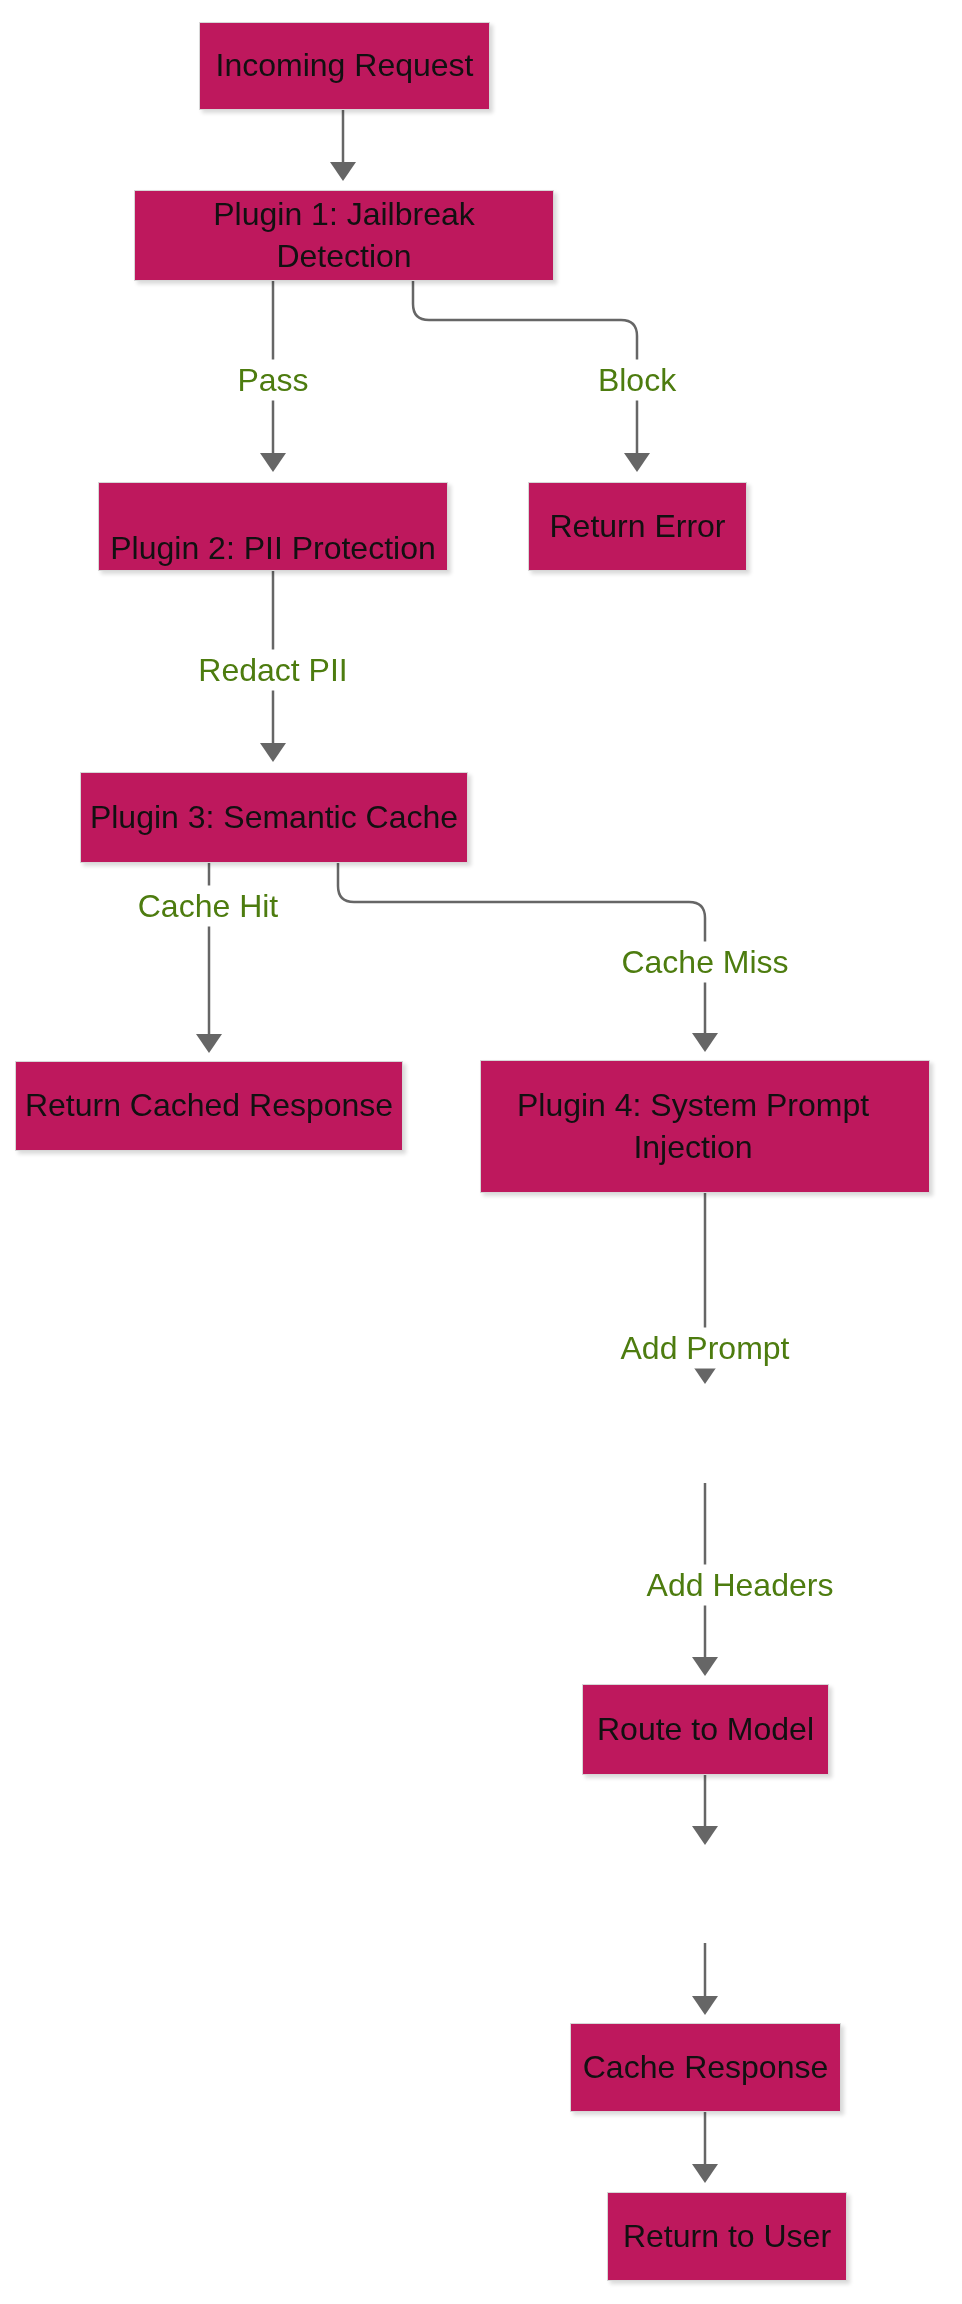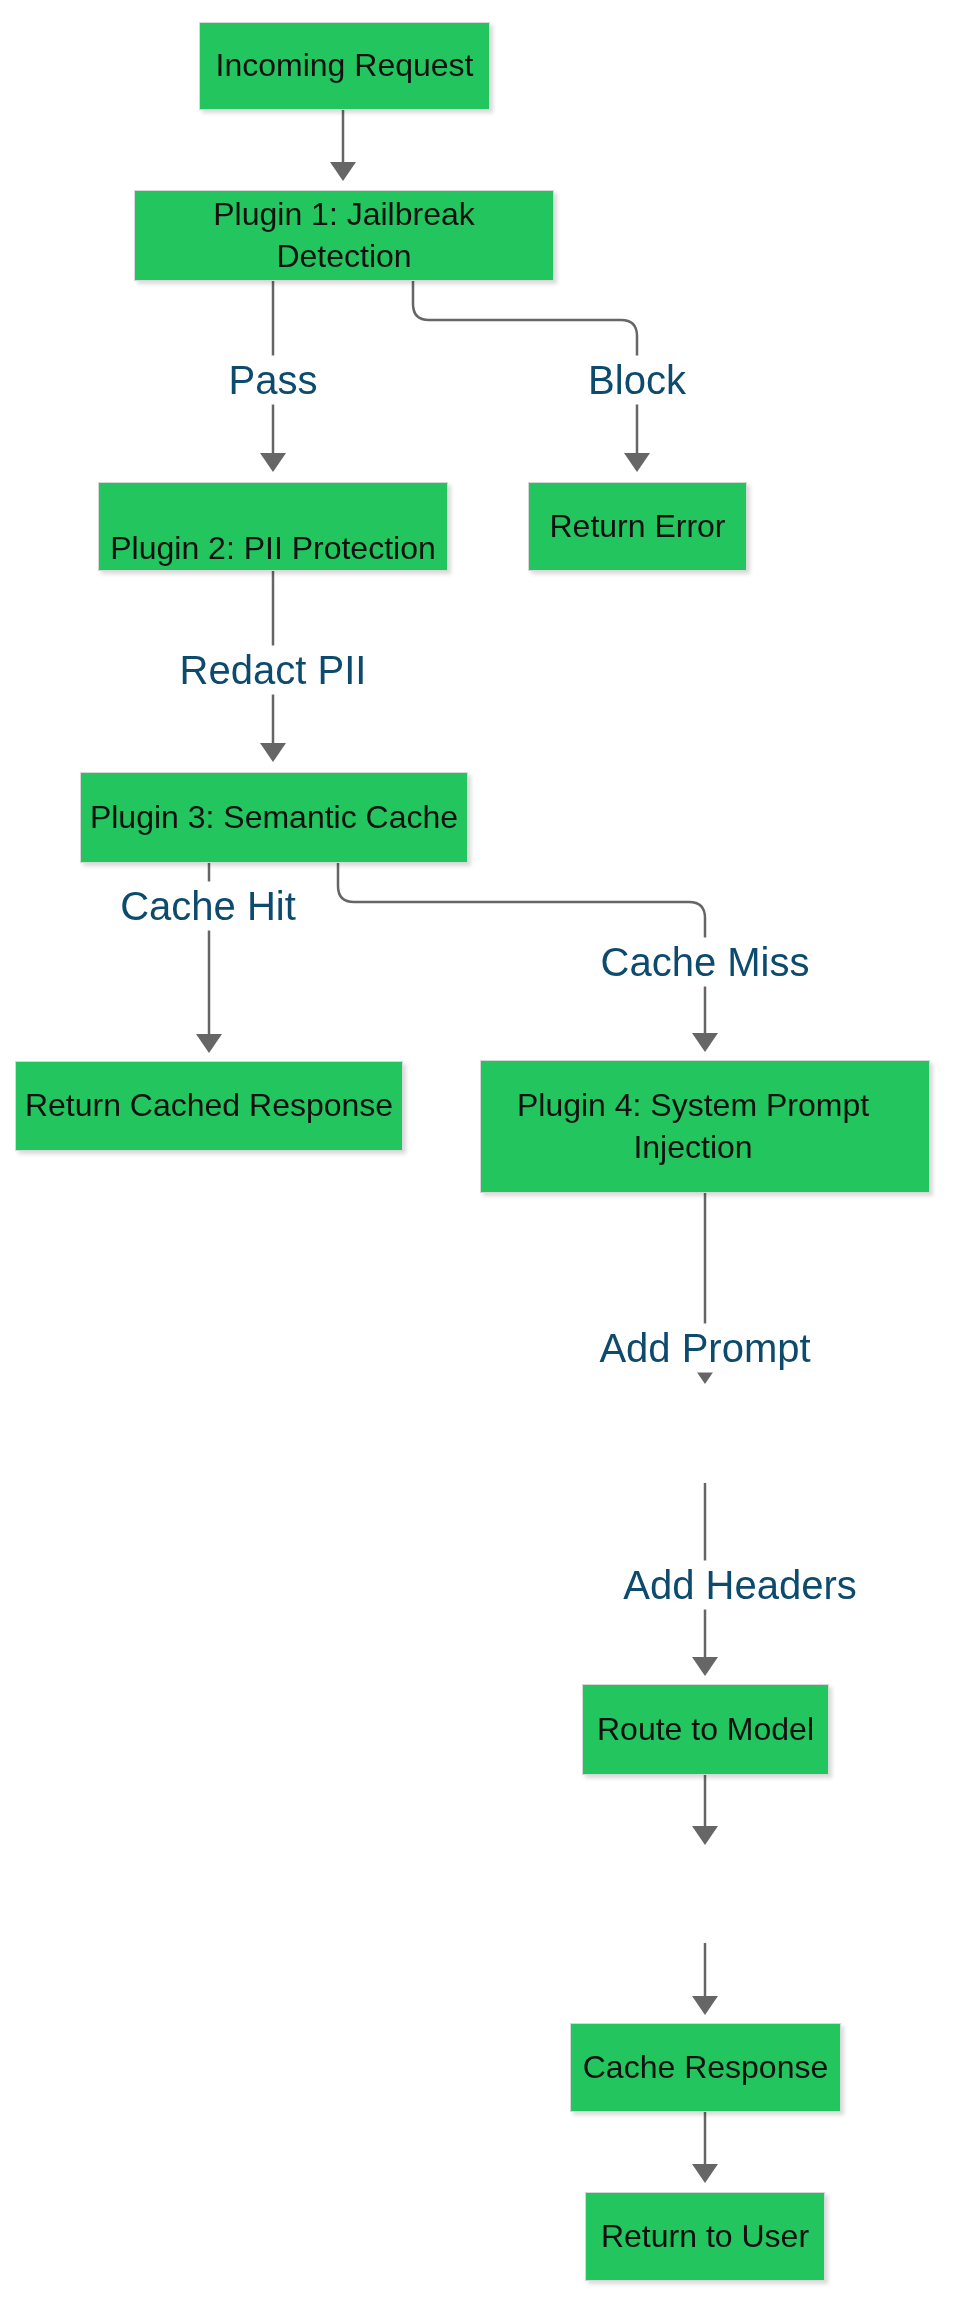--- a/index.html
+++ b/index.html
@@ -22,41 +22,41 @@
     stroke: #666666;
     stroke-width: 2.5px;
   }
   .edges-layer polygon.head {
     fill: #666666;
     stroke: none;
   }
   .node {
     position: absolute;
     box-sizing: border-box;
-    background: #22c55e;
+    background: #be185d;
     border: 1px solid #d7d7d7;
     box-shadow: 3px 3px 4px rgba(0,0,0,0.15);
     display: flex;
     align-items: center;
     justify-content: center;
     text-align: center;
     font-size: 32px;
     line-height: 1.3;
     color: #111111;
     padding: 0 8px;
   }
   .node.wrap-two { padding: 0 58px; }
   .edge-label {
     position: absolute;
     transform: translate(-50%, -50%);
     background: #ffffff;
     padding: 2px 8px;
-    font-size: 40px;
+    font-size: 32px;
     white-space: nowrap;
-    color: #0c4a6e;
+    color: #4d7c0f;
   }
 </style>
 </head>
 <body>
 
 <div class="canvas">
 
   <svg class="edges-layer" width="962" height="2304" viewBox="0 0 962 2304" xmlns="http://www.w3.org/2000/svg">
     <g>
       <path class="stem" d="M343 110 V163"></path>
@@ -135,21 +135,21 @@
 
   <div class="node" style="left:582px; top:1684px; width:247px; height:91px;">
     <span>Route to Model</span>
   </div>
 
 
   <div class="node" style="left:570px; top:2023px; width:271px; height:89px;">
     <span>Cache Response</span>
   </div>
 
-  <div class="node" style="left:585px; top:2192px; width:240px; height:89px;text-align:right;">
+  <div class="node" style="left:607px; top:2192px; width:240px; height:89px;text-align:right;">
     <span>Return to User</span>
   </div>
 
   <div class="edge-label" style="left:273px; top:380px;">Pass</div>
 
   <div class="edge-label" style="left:637px; top:380px;">Block</div>
 
   <div class="edge-label" style="left:273px; top:670px;">Redact PII</div>
 
   <div class="edge-label" style="left:208px; top:906px;">Cache Hit</div>

